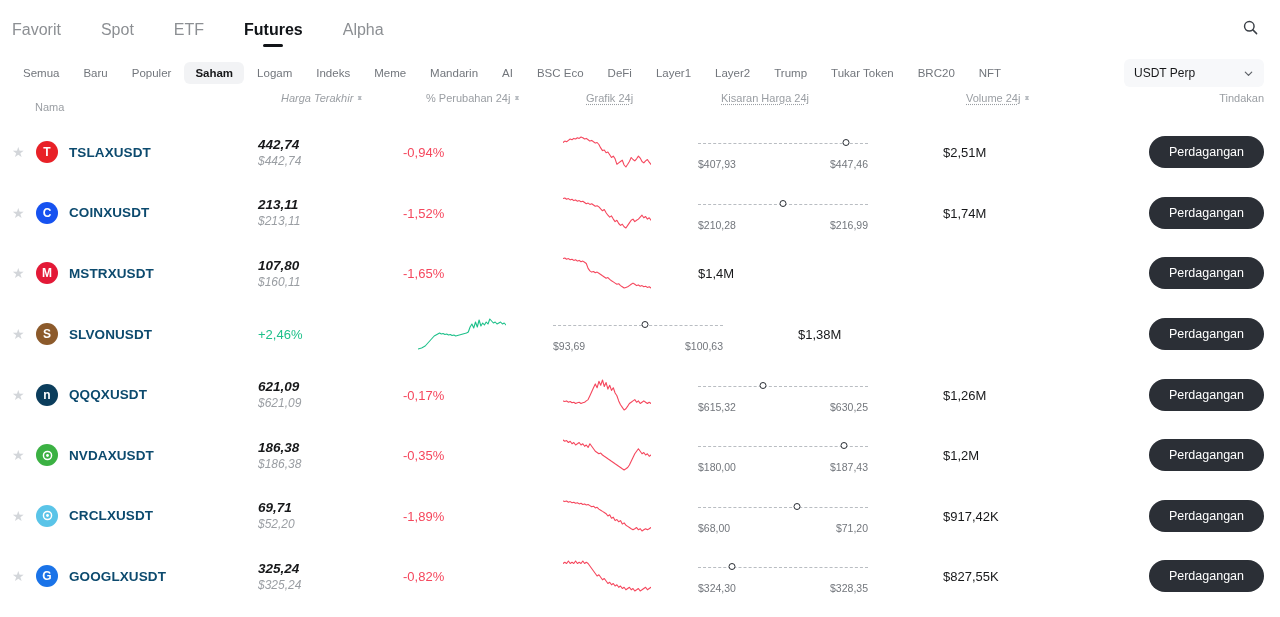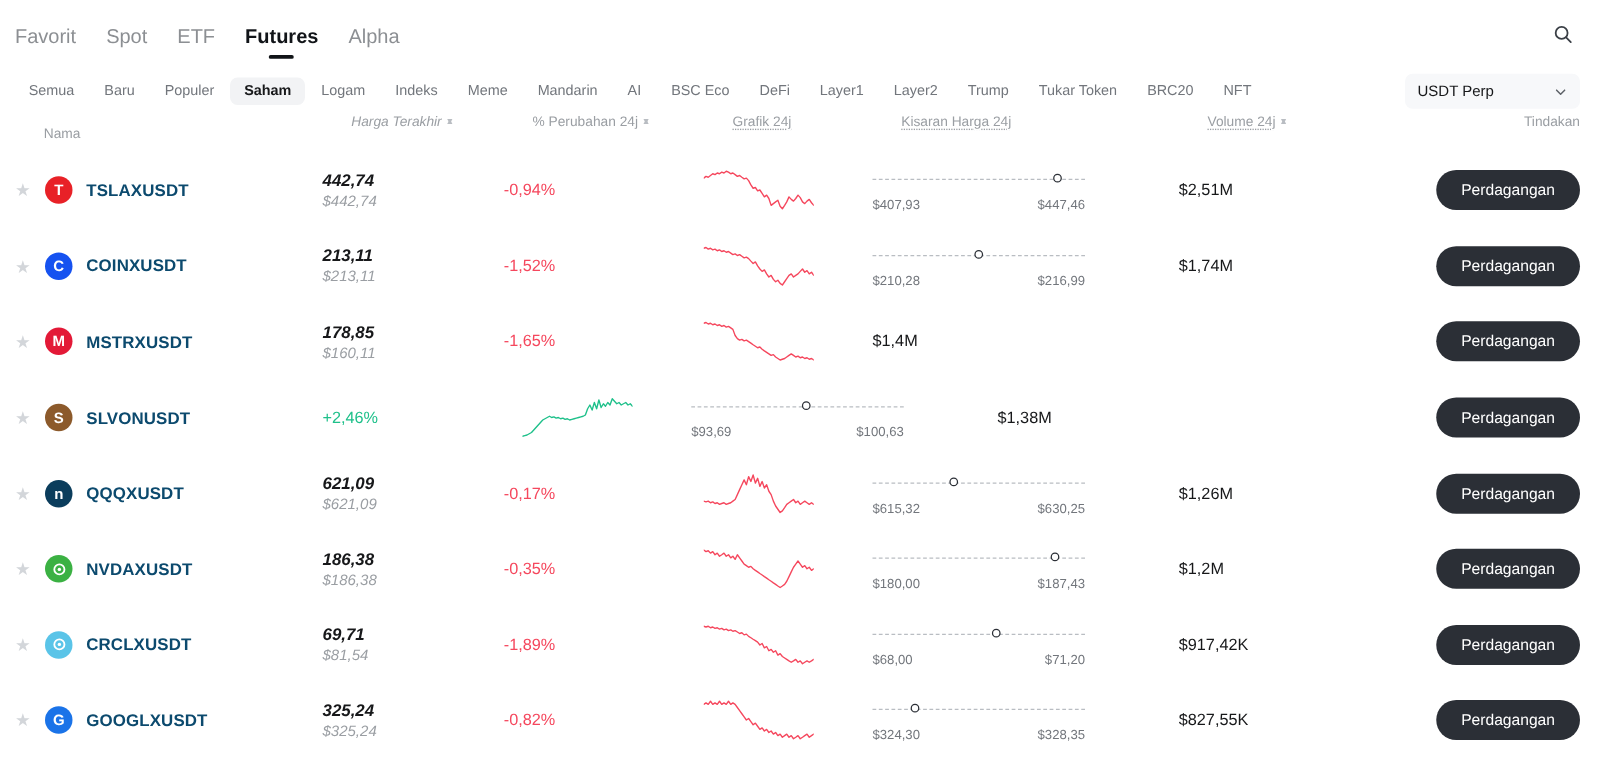--- a/index.html
+++ b/index.html
@@ -13,21 +13,21 @@
   }
 
   
   .topnav {
     height: 54px;
     display: flex;
     align-items: center;
     padding: 0 16px 0 12px;
     position: relative;
   }
-  .topnav-tabs { display: flex; align-items: flex-end; gap: 24px; height: 54px; }
+  .topnav-tabs { display: flex; align-items: flex-end; gap: 40px; height: 54px; }
   .topnav-tab {
     font-size: 16px;
     color: #8c8f93;
     cursor: pointer;
     position: relative;
     padding-bottom: 16px;
     line-height: 1;
     white-space: nowrap;
   }
   .topnav-tab.active { color: #111418; font-weight: bold; }
@@ -329,21 +329,21 @@
           <button class="trade-btn">Perdagangan</button>
         </div>
       </div>
       <div class="trow">
         <div class="c-name">
           <span class="star">★</span>
           <span class="coin" style="background: rgb(227, 25, 55);">M</span>
           <span class="sym">MSTRXUSDT</span>
         </div>
         <div class="c-price">
-          <div class="price-main">178,85</div>
+          <div class="price-main">107,80</div>
           <div class="price-sub">$160,11</div>
         </div>
         <div class="c-chg"><span class="chg down">-1,65%</span></div>
         <div class="c-spark">
           <svg class="spark" viewBox="0 0 88 34" preserveAspectRatio="none">
             <path d="M0.0 2.6 L1.8 2.0 L3.6 3.2 L5.4 2.6 L7.2 3.8 L9.0 3.2 L10.8 4.4 L12.6 3.8 L14.4 5.1 L16.2 4.4 L18.0 5.7 L19.8 5.1 L21.6 6.3 L23.3 7.5 L25.1 12.4 L26.9 14.9 L28.7 16.1 L30.5 15.5 L32.3 16.7 L34.1 16.1 L35.9 17.3 L37.7 18.5 L39.5 19.8 L41.3 21.0 L43.1 22.2 L44.9 21.6 L46.7 23.4 L48.5 24.7 L50.3 25.9 L52.1 27.1 L53.9 28.3 L55.7 27.7 L57.5 29.6 L59.3 30.8 L61.1 32.0 L62.9 31.4 L64.7 30.8 L66.4 29.6 L68.2 28.3 L70.0 27.1 L71.8 28.3 L73.6 29.6 L75.4 28.9 L77.2 30.2 L79.0 29.6 L80.8 30.8 L82.6 30.2 L84.4 31.4 L86.2 30.8 L88.0 32.0" fill="none" stroke="#f5475d" stroke-width="1.1" stroke-linejoin="round" stroke-linecap="round"></path>
           </svg>
         </div>
         <div class="c-vol"><span class="vol">$1,4M</span></div>
         <div class="c-act">
@@ -453,21 +453,21 @@
           <span class="coin" style="background: rgb(90, 196, 232);">
             <svg width="13" height="13" viewBox="0 0 16 16">
               <circle cx="8" cy="8" r="5" fill="none" stroke="#fff" stroke-width="1.8"></circle>
               <circle cx="8" cy="8" r="1.7" fill="#fff"></circle>
             </svg>
           </span>
           <span class="sym">CRCLXUSDT</span>
         </div>
         <div class="c-price">
           <div class="price-main">69,71</div>
-          <div class="price-sub">$81,54</div>
+          <div class="price-sub">$52,20</div>
         </div>
         <div class="c-chg"><span class="chg down">-1,89%</span></div>
         <div class="c-spark">
           <svg class="spark" viewBox="0 0 88 34" preserveAspectRatio="none">
             <path d="M0.0 2.0 L1.8 2.6 L3.6 2.0 L5.4 3.2 L7.2 2.6 L9.0 3.7 L10.8 3.2 L12.6 4.3 L14.4 3.7 L16.2 4.9 L18.0 4.3 L19.8 5.5 L21.6 4.9 L23.3 6.0 L25.1 5.5 L26.9 6.6 L28.7 7.8 L30.5 7.2 L32.3 8.9 L34.1 8.3 L35.9 10.1 L37.7 11.2 L39.5 12.4 L41.3 13.5 L43.1 14.7 L44.9 17.0 L46.7 15.8 L48.5 19.3 L50.3 18.2 L52.1 21.6 L53.9 20.5 L55.7 22.8 L57.5 21.6 L59.3 25.1 L61.1 23.9 L62.9 26.2 L64.7 27.4 L66.4 28.5 L68.2 29.7 L70.0 30.8 L71.8 29.7 L73.6 28.5 L75.4 30.8 L77.2 29.7 L79.0 32.0 L80.8 30.8 L82.6 29.7 L84.4 30.8 L86.2 29.7 L88.0 28.5" fill="none" stroke="#f5475d" stroke-width="1.1" stroke-linejoin="round" stroke-linecap="round"></path>
           </svg>
         </div>
         <div class="c-range">
           <div class="range-wrap">
             <div class="range-track">

